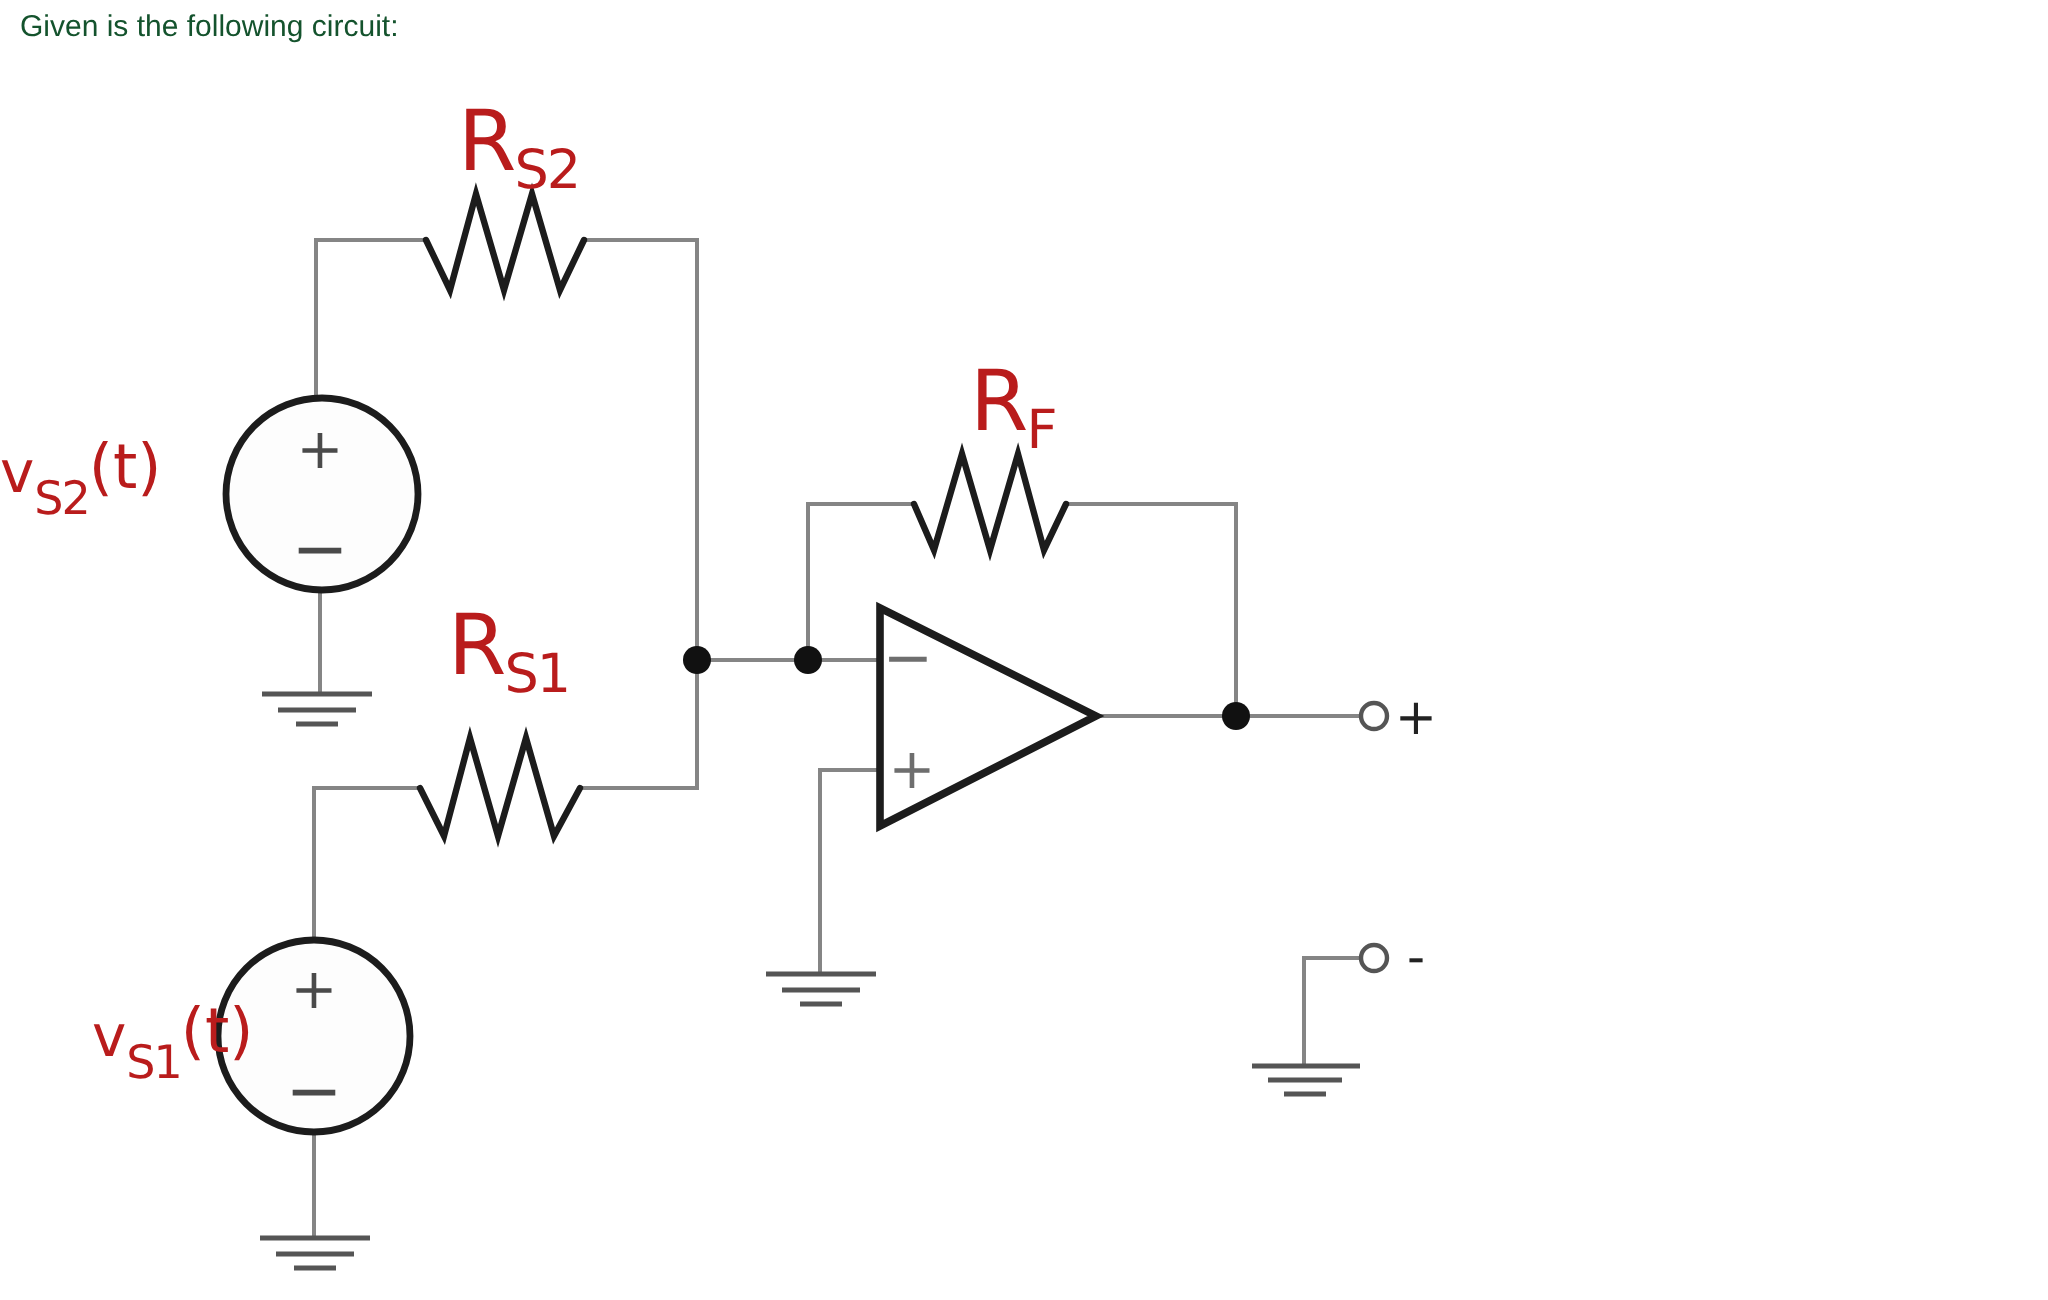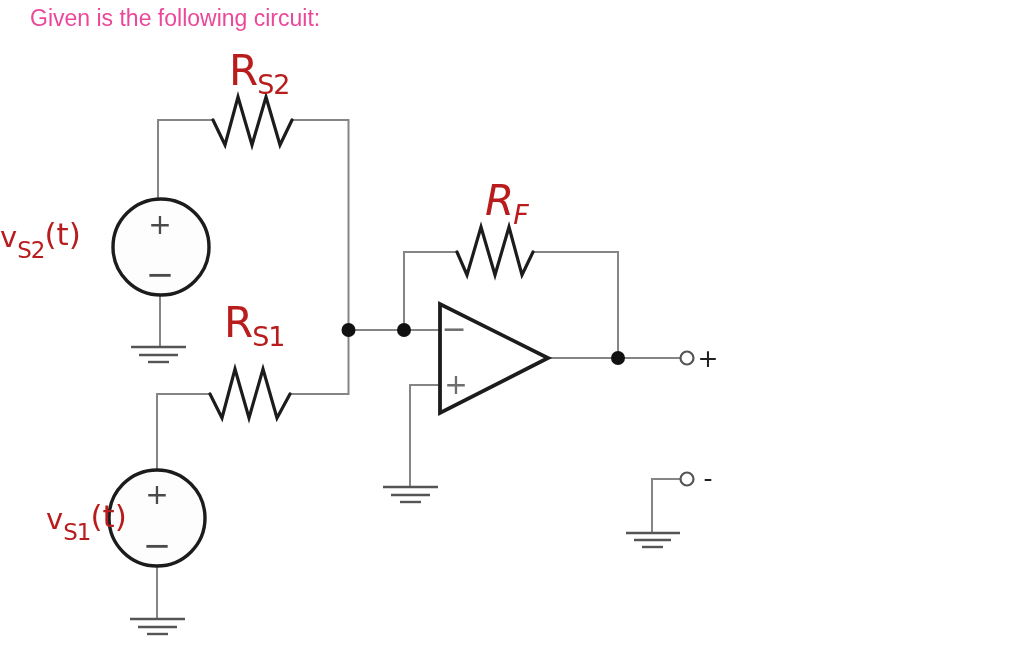--- a/index.html
+++ b/index.html
@@ -18,24 +18,23 @@
   #circuit-svg {
     position: absolute;
     left: 0;
     top: 0;
   }
   .page-title {
     position: absolute;
     left: 10px;
     top: 5px;
     font-family: "Liberation Sans", sans-serif;
-    font-size: 23px;
-    color: #ec4899;
+    font-size: 15px;
+    color: #14532d;
     white-space: nowrap;
-    margin-left: 20px;
   }
   .clabel {
     position: absolute;
     color: #b91c1c;
     white-space: nowrap;
     line-height: 1;
     font-family: "DejaVu Sans", sans-serif;
   }
   .rmain { font-size: 42px; font-weight: 500; }
   .rsub  { font-size: 27px; position: relative; top: 9px; left: -1px; letter-spacing: -1px; }
@@ -116,21 +115,21 @@
     <circle cx="687" cy="358" r="6.5" fill="#ffffff" stroke="#555555" stroke-width="2.2"></circle>
     <circle cx="687" cy="479" r="6.5" fill="#ffffff" stroke="#555555" stroke-width="2.2"></circle>
     <text x="708" y="367" font-size="25" fill="#222222" text-anchor="middle">+</text>
     <text x="708" y="487" font-size="25" fill="#222222" text-anchor="middle">-</text>
   </svg>
 
   <div class="clabel" style="left:229px; top:50px;">
     <span class="rmain">R</span><span class="rsub">S2</span>
   </div>
 
-  <div class="clabel" style="left:485px; top:180px;font-style:italic;">
+  <div class="clabel" style="left:485px; top:180px;">
     <span class="rmain">R</span><span class="rsub">F</span>
   </div>
 
   <div class="clabel" style="left:224px; top:302px;">
     <span class="rmain">R</span><span class="rsub">S1</span>
   </div>
 
   <div class="clabel" style="left:0; top:221px;">
     <span class="vmain">v</span><span class="vsub">S2</span><span class="vsuffix">(t)</span>
   </div>

